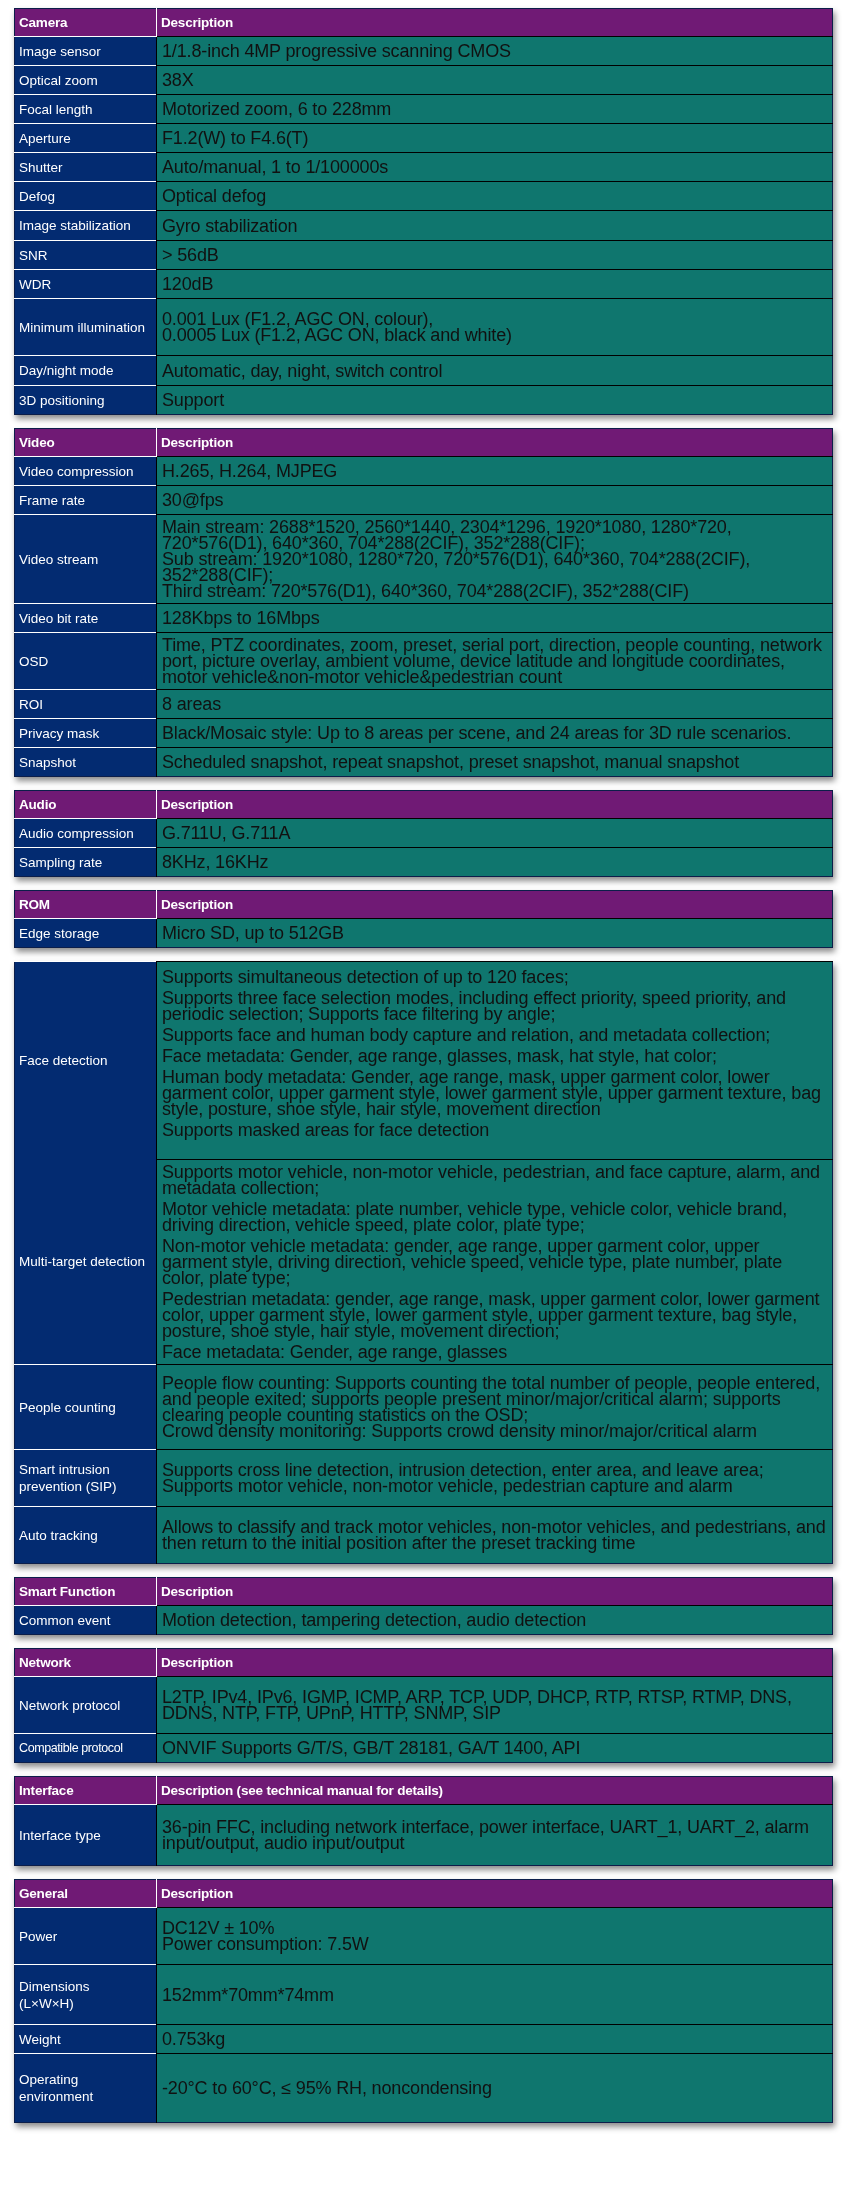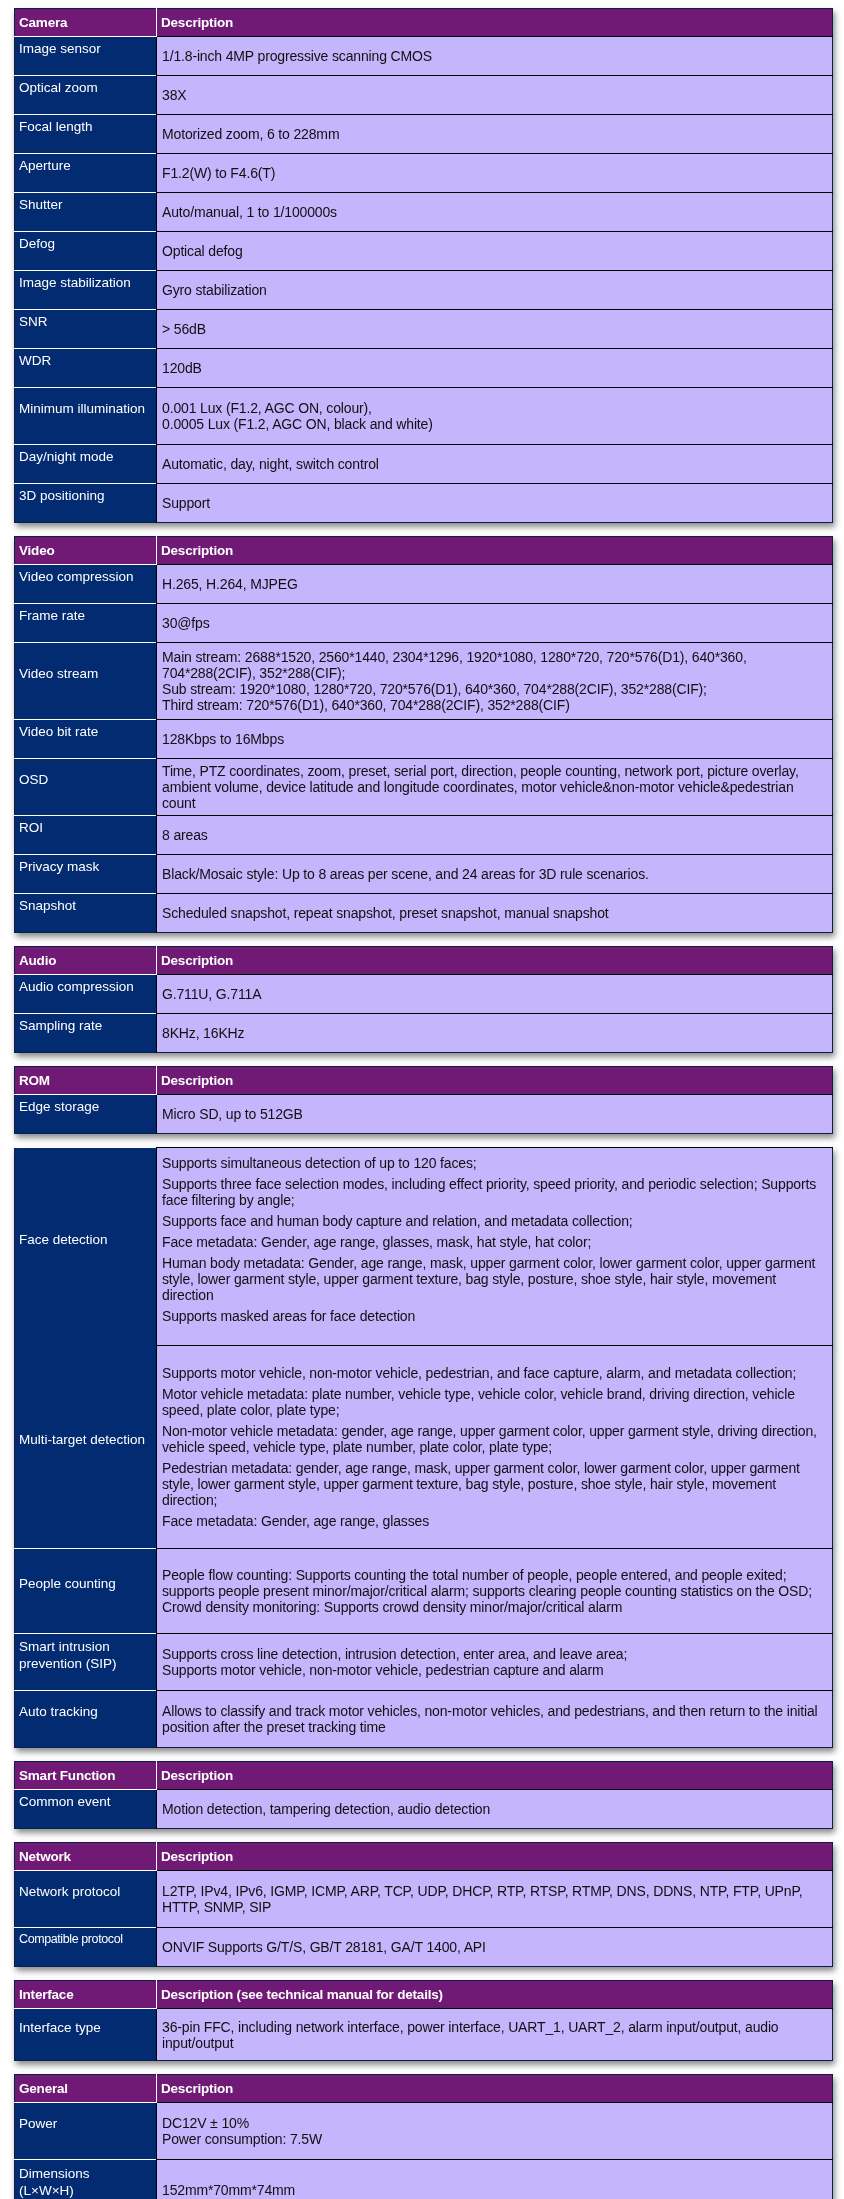--- a/index.html
+++ b/index.html
@@ -29,44 +29,44 @@
     height: 28px;
     border-right: 1px solid #ffffff;
     border-bottom: 1px solid #ffffff;
     letter-spacing: -0.2px;
   }
   .spec-table th:last-child { border-right: none; border-bottom: 1px solid #000; }
   .spec-table td.label {
     background: #032b71;
     color: #ffffff;
     font-size: 13.5px;
-    padding: 3px 3px 18px 4px;
+    padding: 3px 3px 3px 4px;
     line-height: 17px;
     border-top: 1px solid #ffffff;
     border-right: 1px solid #000;
     vertical-align: middle;
   }
   .spec-table td.value {
-    background: #c4b5fd;
+    background: #0f766e;
     color: #111;
-    font-size: 14px;
+    font-size: 18px;
     padding: 4px 5px;
     line-height: 16px;
     border-top: 1px solid #000;
     vertical-align: middle;
     letter-spacing: -0.15px;
   }
   .spec-table tr:nth-child(2) td.label { border-top: none; }
   .spec-table td.value.top { vertical-align: top; padding-top: 7px; }
   .spec-table td.value p { margin: 0; }
   .spec-table td.value p + p { margin-top: 5px; }
   .h29 { height: 29px; }
   .h30 { height: 30px; }
   .h57 { height: 57px; }
-  .h61 { height: 52px; margin-top: 48px; }
+  .h61 { height: 61px; margin-top: 48px; }
   .h77 { height: 77px; }
 </style>
 </head>
 <body>
 
 <table class="spec-table">
   <colgroup>
       <col class="c1">
       <col class="c2">
     </colgroup>

